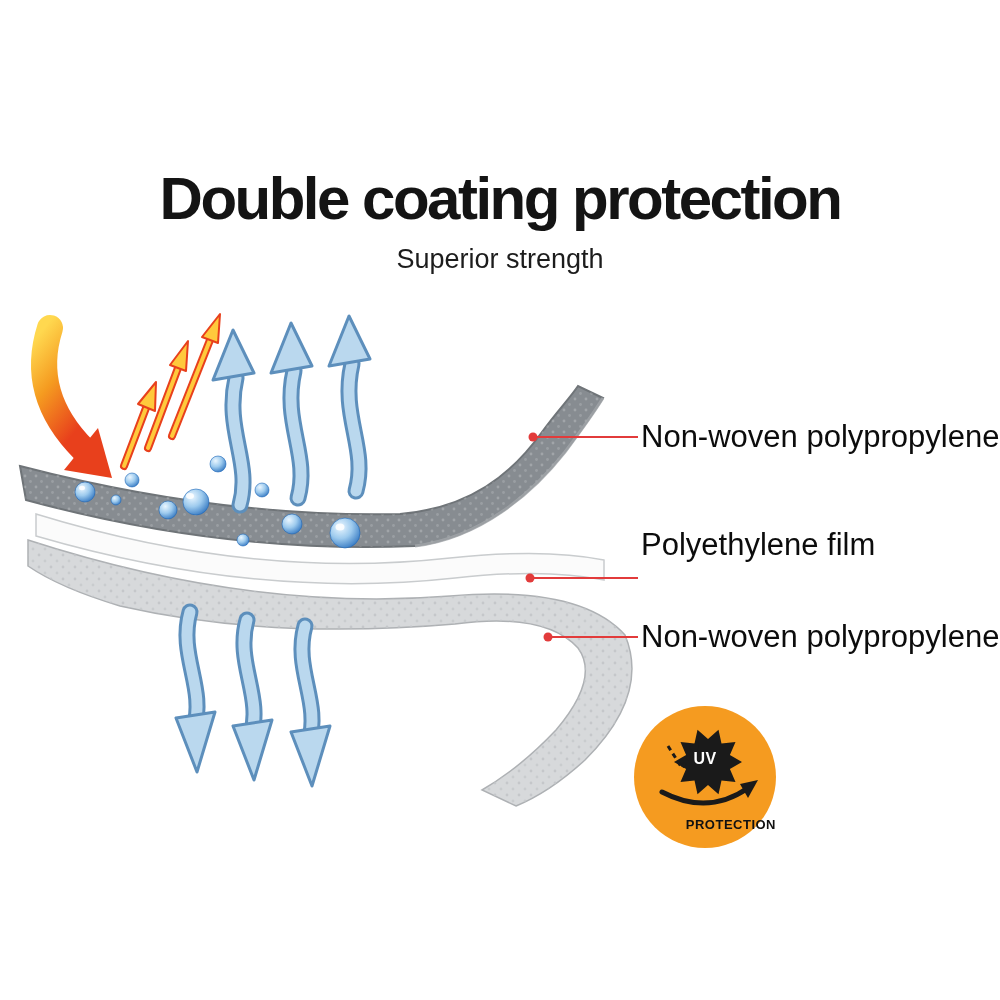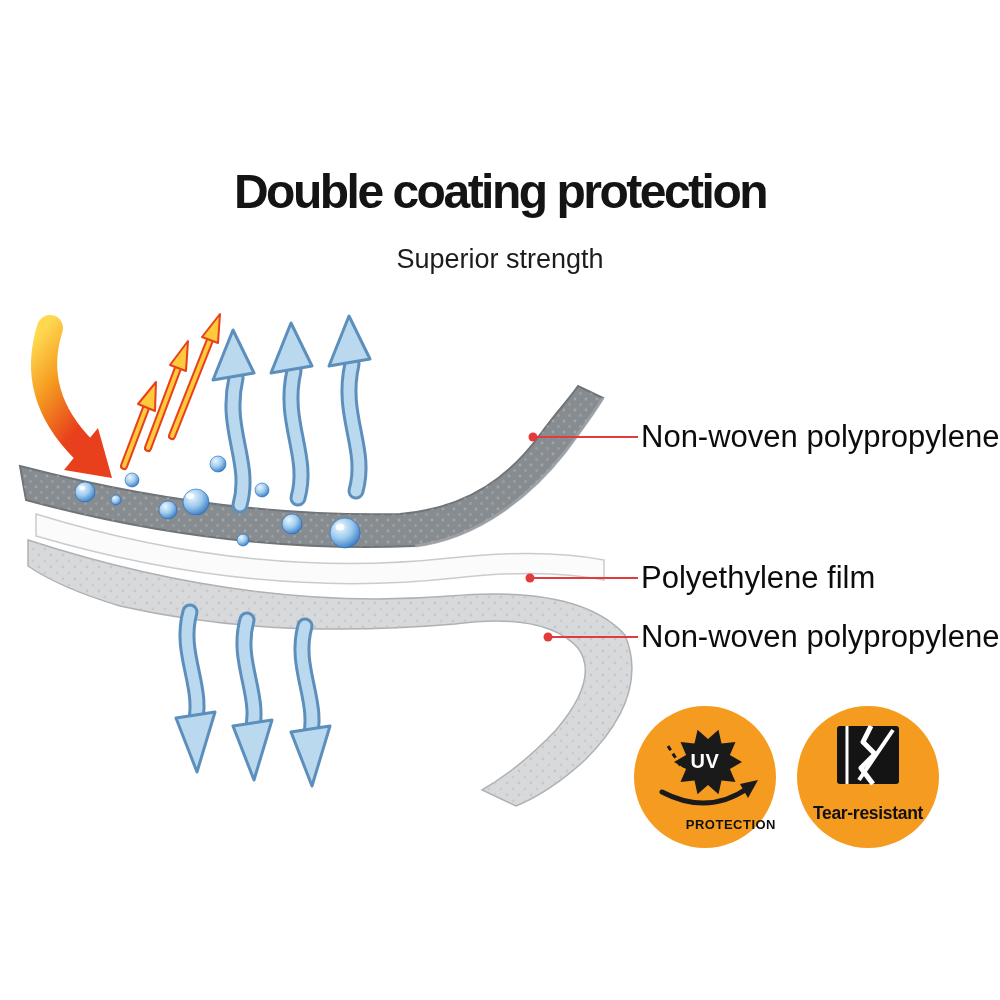--- a/index.html
+++ b/index.html
@@ -1,34 +1,34 @@
 <!DOCTYPE html>
 <html style="--badge-orange: #F59B20; --callout-red: #E23B3B; --layer-top-gray: #878C91; --layer-film-white: #FBFBFB; --layer-bottom-gray: #D7D9DB; --arrow-blue-fill: #BAD8EE; --arrow-blue-outline: #5D8FBC; --heat-yellow: #FFD84F; --heat-red: #E8401C;"><head>
 <meta charset="utf-8">
 <style>
   html,body{margin:0;padding:0;background:#ffffff;}
   .stage{position:relative;width:1000px;height:1000px;background:#ffffff;overflow:hidden;
          font-family:"Liberation Sans",sans-serif;color:#161616;}
   .art{position:absolute;left:0;top:0;width:1000px;height:1000px;}
   .title{position:absolute;top:164px;left:0;width:100%;text-align:center;
-         font-size:48px;font-weight:bold;letter-spacing:-2.5px;color:#141414;}
+         font-size:60px;font-weight:bold;letter-spacing:-2.5px;color:#141414;}
   .subtitle{position:absolute;top:244px;left:0;width:100%;text-align:center;
          font-size:27px;font-weight:400;color:#1c1c1c;}
   .callout-label{position:absolute;left:641px;font-size:31px;line-height:30px;
          font-weight:400;color:#0c0c0c;white-space:nowrap;}
   .callout-1{top:422px;}
-  .callout-2{top:563px;}
+  .callout-2{top:530px;}
   .callout-3{top:622px;}
   .badge{position:absolute;width:142px;height:142px;border-radius:50%;
          background:var(--badge-orange,#F59B20);}
   .badge-uv{left:634px;top:706px;}
   .badge-tear{left:797px;top:706px;}
   .badge svg{position:absolute;left:0;top:0;}
   .badge-abbr{position:absolute;top:44px;left:0;width:100%;text-align:center;
-         font-size:20px;font-weight:bold;color:#ffffff;letter-spacing:0.5px;}
+         font-size:16px;font-weight:bold;color:#ffffff;letter-spacing:0.5px;}
   .badge-caption{position:absolute;top:111px;left:0;width:100%;text-align:right;
          font-size:13px;font-weight:bold;color:#111111;letter-spacing:0.5px;}
   .badge-caption-big{position:absolute;top:97px;left:0;width:100%;text-align:center;
          font-size:17.5px;font-weight:bold;color:#111111;letter-spacing:-0.3px;}
 </style>
 </head>
 <body>
 
 <div class="stage">
 
@@ -148,23 +148,14 @@
       <polygon fill="#1a1a1a" points="108,56 95.9,48.9 101.5,36 87.5,37.4 84.5,23.7 74,33 63.5,23.7 60.5,37.4 46.5,36 52.1,48.9 40,56 52.1,63.1 46.5,76 60.5,74.6 63.5,88.3 74,79 84.5,88.3 87.5,74.6 101.5,76 95.9,63.1"></polygon>
       <path d="M 28,86 Q 74,110 114,82" fill="none" stroke="#1a1a1a" stroke-width="5" stroke-linecap="round"></path>
       <polygon points="124,74 106,78 114,92" fill="#1a1a1a"></polygon>
       <path d="M 34,40 L 48,62 L 60,42" fill="none" stroke="#1a1a1a" stroke-width="3" stroke-dasharray="5,4"></path>
       <polygon points="65,35 55,41 63,51" fill="#1a1a1a"></polygon>
     </svg>
     <span class="badge-abbr">UV</span>
     <span class="badge-caption">PROTECTION</span>
   </div>
 
-  <div class="badge badge-tear">
-    <svg width="142" height="142" viewBox="0 0 142 142">
-      <rect x="40" y="20" width="62" height="58" rx="3" fill="#141414"></rect>
-      <line x1="50" y1="20" x2="50" y2="78" stroke="#ffffff" stroke-width="3"></line>
-      <polyline points="74,20 66,36 78,48 64,62 76,78" fill="none" stroke="#ffffff" stroke-width="5" stroke-linejoin="round"></polyline>
-      <line x1="96" y1="24" x2="62" y2="74" stroke="#ffffff" stroke-width="4"></line>
-    </svg>
-    <span class="badge-caption-big">Tear-resistant</span>
-  </div>
 
 </div>
 
 </body></html>

